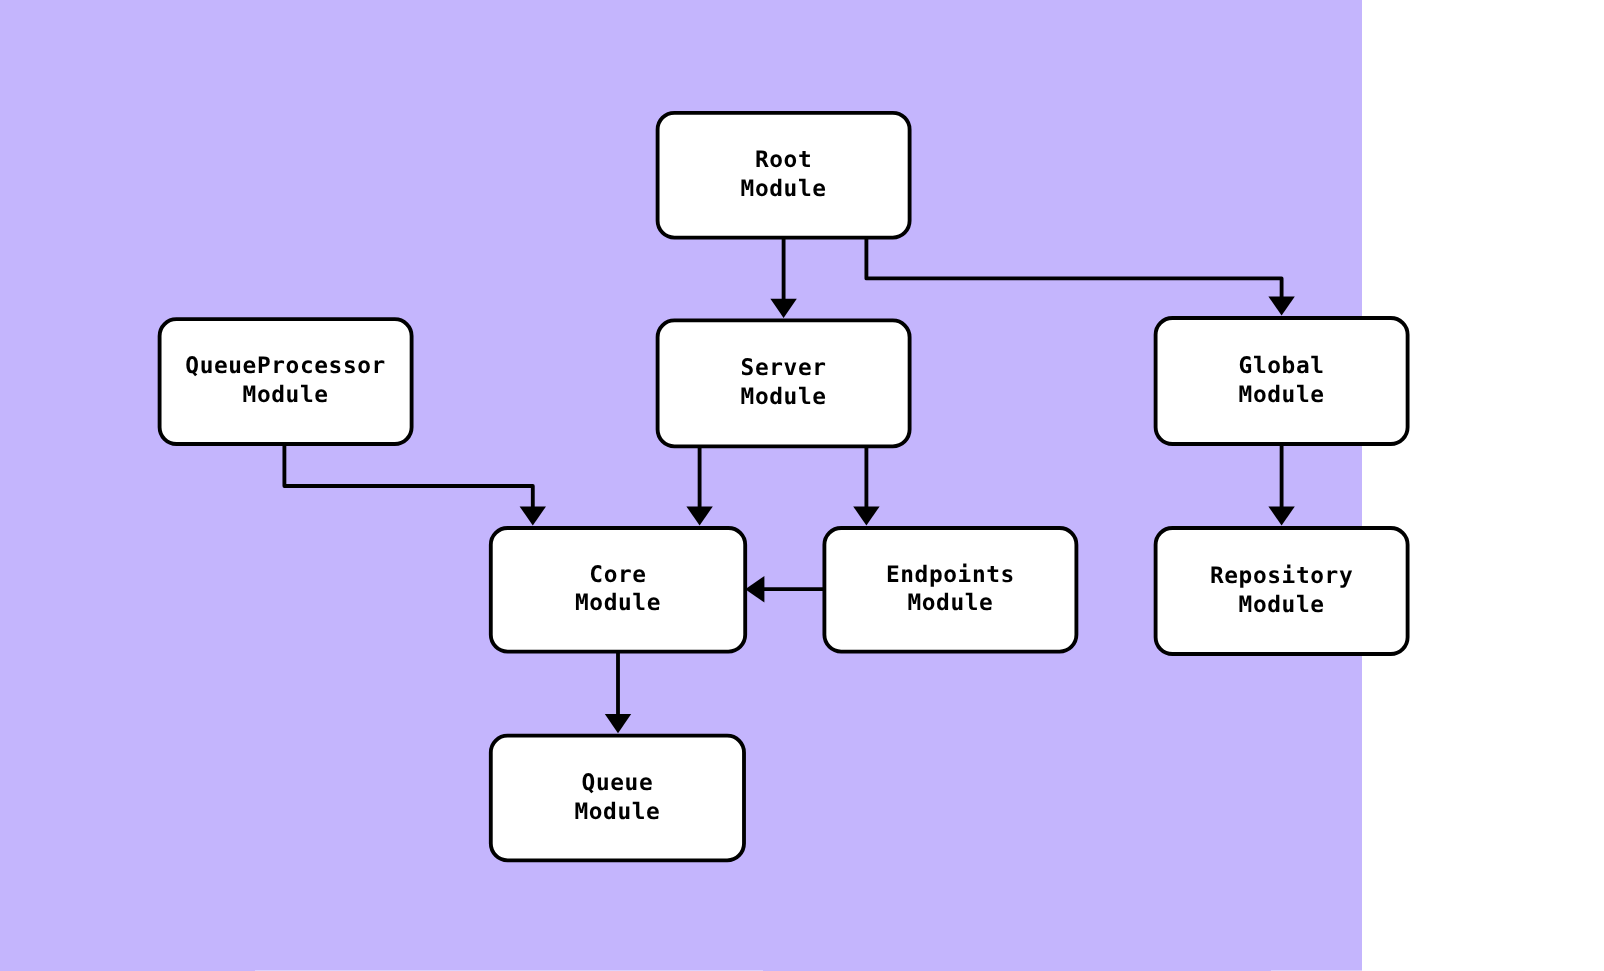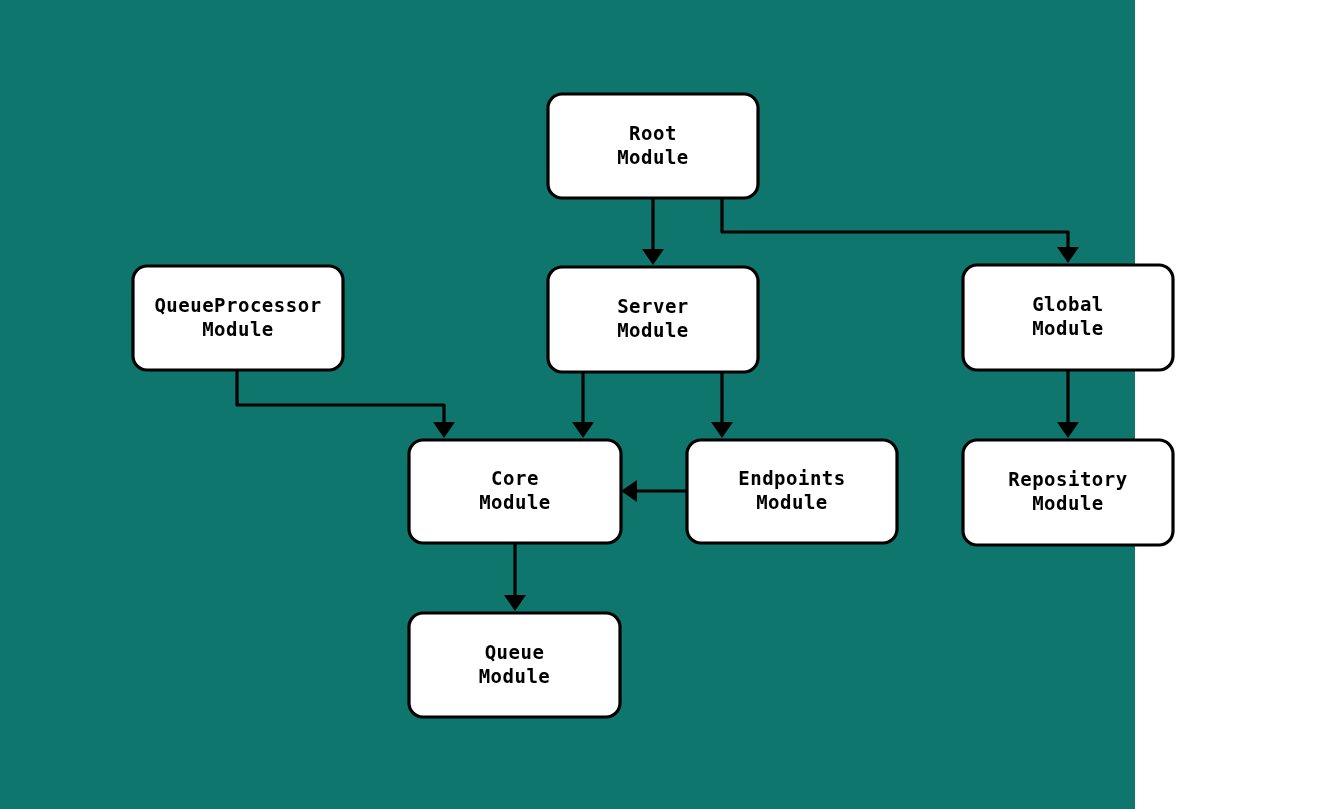--- a/index.html
+++ b/index.html
@@ -11,21 +11,21 @@
   body {
     width: 1337px;
     height: 809px;
     font-family: "DejaVu Sans Mono", "Liberation Mono", monospace;
     overflow: hidden;
   }
   #diagram-root {
     position: relative;
     width: 1135px;
     height: 809px;
-    background: #0f766e;
+    background: #c4b5fd;
   }
   svg#diagram-canvas {
     display: block;
     width: 1337px;
     height: 809px;
   }
   .node-box {
     fill: #ffffff;
     stroke: #000000;
     stroke-width: 3.2;

